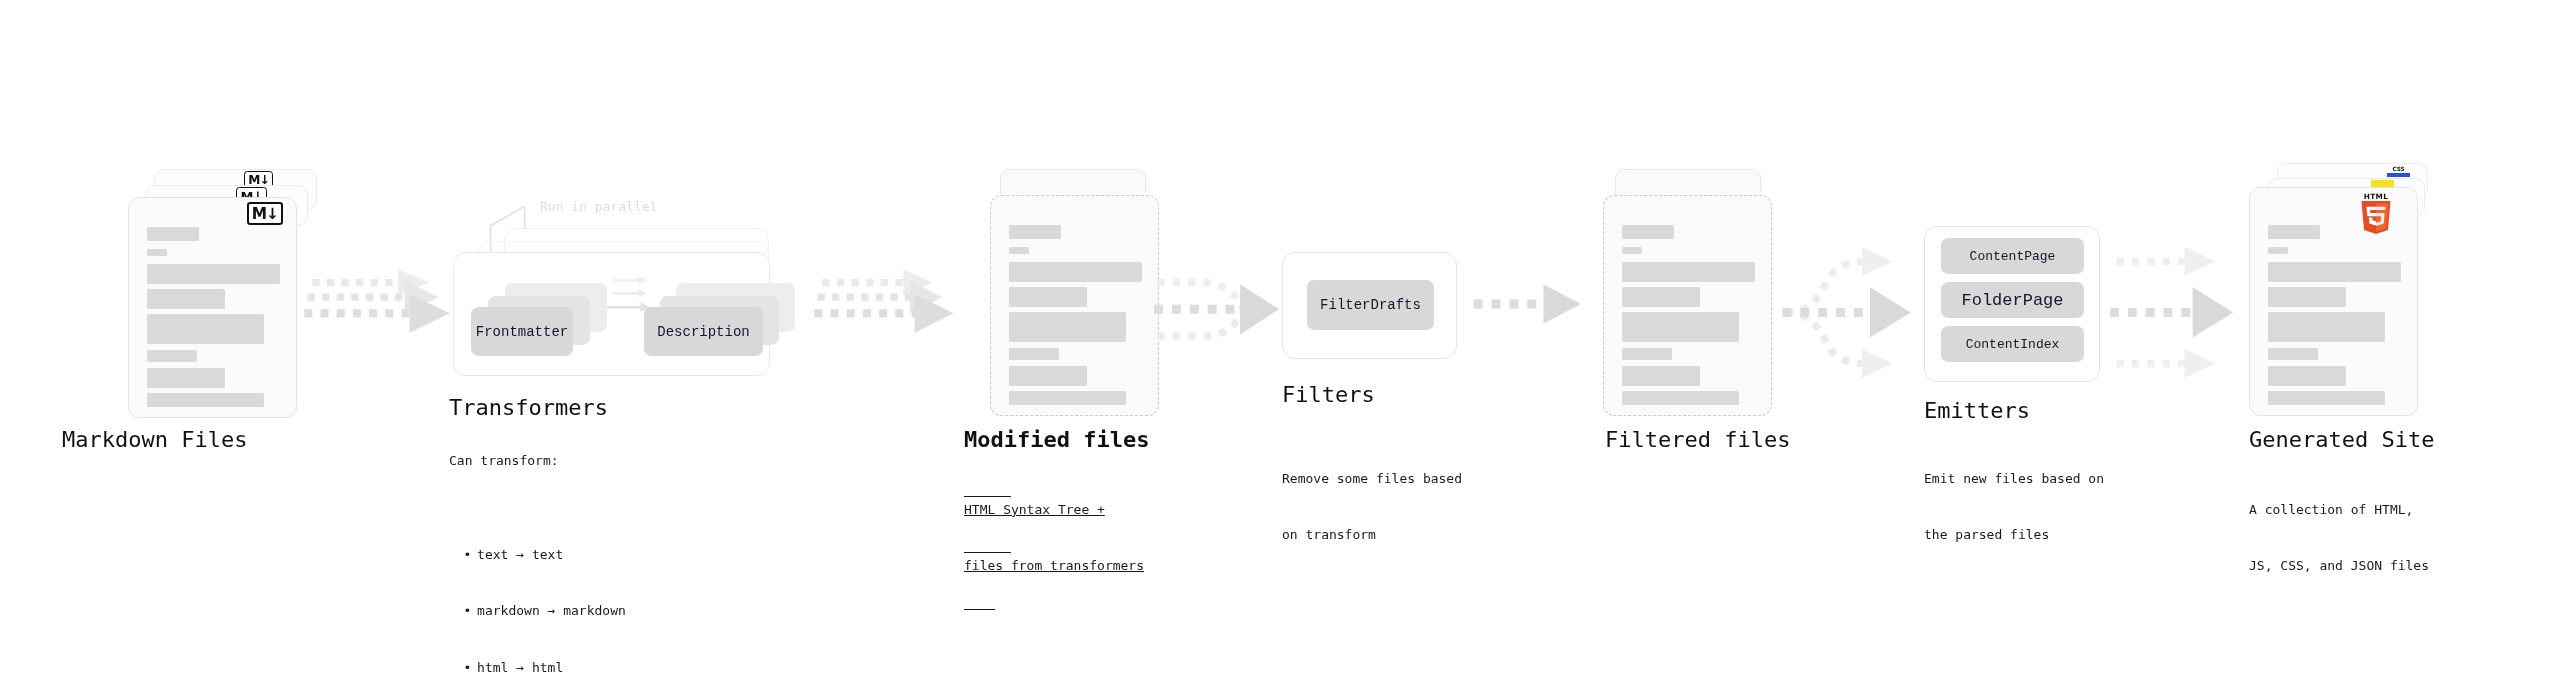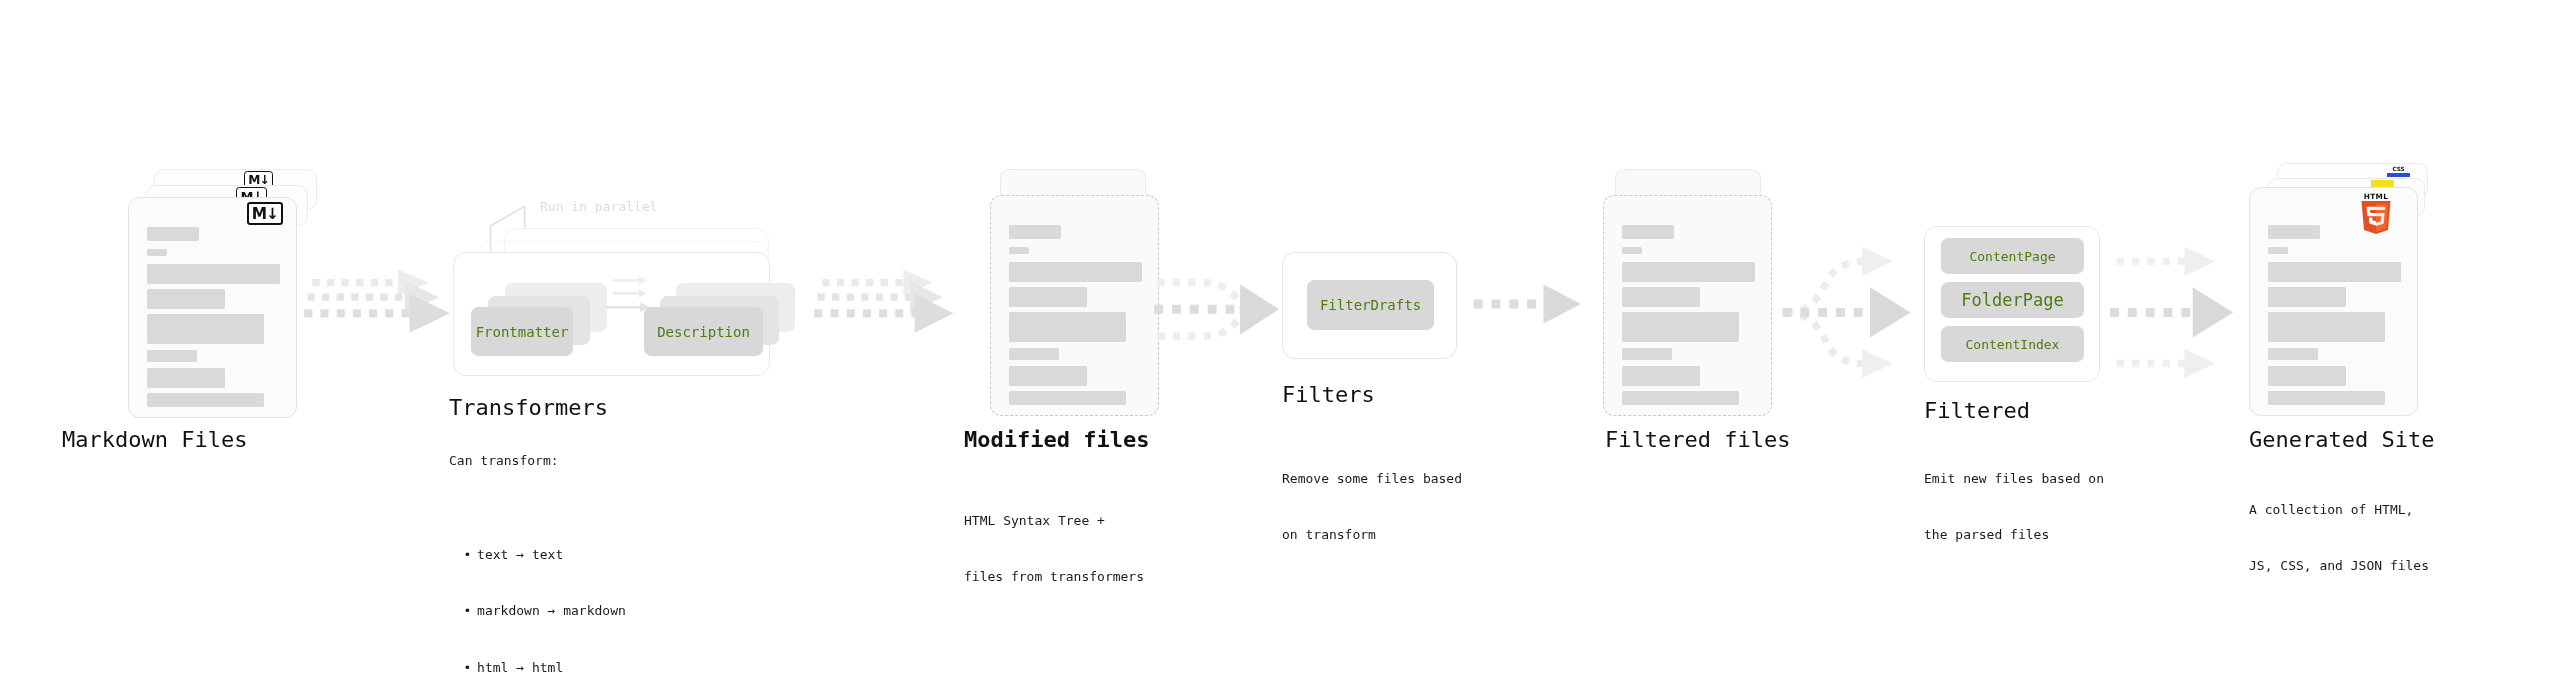--- a/index.html
+++ b/index.html
@@ -64,23 +64,24 @@
   }
   .groupbox.ghost1{border-color:#f0f0f0;background:transparent;}
   .groupbox.ghost2{border-color:#f4f4f4;background:transparent;}
 
   .chip{
     position:absolute;
     background:#d8d8d8;
     border-radius:7.3px;
     display:flex;align-items:center;justify-content:center;
     font-size:14px;
-    color:#4d7c0f;
+    color:#0f172a;
     white-space:nowrap;
     box-sizing:border-box;
+    font-family:Liberation Mono, monospace;
   }
   .chip.g1{background:#e4e4e4;}
   .chip.g2{background:#ededed;}
 
   
   .title{
     position:absolute;
     font-size:22px;
     color:#111;
     white-space:nowrap;
@@ -222,21 +223,21 @@
       <div class="skel" style="left:18px;top:51px;width:19.5px;height:6.5px;"></div>
       <div class="skel" style="left:18px;top:66px;width:133px;height:19.5px;"></div>
       <div class="skel" style="left:18px;top:91px;width:78px;height:19.5px;"></div>
       <div class="skel" style="left:18px;top:116px;width:117px;height:30px;"></div>
       <div class="skel" style="left:18px;top:152px;width:50px;height:12.2px;"></div>
       <div class="skel" style="left:18px;top:170px;width:78px;height:19.5px;"></div>
       <div class="skel" style="left:18px;top:195px;width:117px;height:14px;"></div>
     </div>
 
     <div class="title" style="left:964px;top:427px;font-weight:bold;">Modified files</div>
-    <div class="sub" style="left:964px;top:474px;">
+    <div class="sub" style="left:964px;top:463px;text-decoration:underline;">
       <div>HTML Syntax Tree +</div>
       <div>files from transformers</div>
     </div>
   </div>
 
   <div class="arrow" style="left:1146px;top:258px;">
     <svg width="146" height="114" viewBox="0 0 180 140">
       <g fill="none" stroke-width="9" stroke-dasharray="9 10">
         <path d="M14 30 L70 30 Q104 30 120 62" stroke="#eeeeee"></path>
         <path d="M14 96 L70 96 Q104 96 120 66" stroke="#ececec"></path>
@@ -291,21 +292,21 @@
       <polygon points="116,62 166,93 116,124" fill="#d9d9d9"></polygon>
     </svg>
   </div>
 
   <div class="node">
     <div class="groupbox" style="left:1924px;top:226px;width:176px;height:156px;border-color:#e5e5e5;"></div>
     <div class="chip" style="left:1941px;top:238px;width:143px;height:36px;font-size:13px;">ContentPage</div>
     <div class="chip" style="left:1941px;top:282px;width:143px;height:36px;font-size:17px;">FolderPage</div>
     <div class="chip" style="left:1941px;top:326px;width:143px;height:36px;font-size:13px;">ContentIndex</div>
 
-    <div class="title" style="left:1924px;top:398px;">Filtered</div>
+    <div class="title" style="left:1924px;top:398px;">Emitters</div>
     <div class="sub" style="left:1924px;top:432px;">
       <div>Emit new files based on</div>
       <div>the parsed files</div>
     </div>
   </div>
 
   <div class="arrow" style="left:2110px;top:237px;">
     <svg width="154" height="146" viewBox="0 0 190 180">
       <line x1="8" y1="30" x2="96" y2="30" stroke="#efefef" stroke-width="9" stroke-dasharray="9 10"></line>
       <polygon points="92,12 130,30 92,48" fill="#efefef"></polygon>

